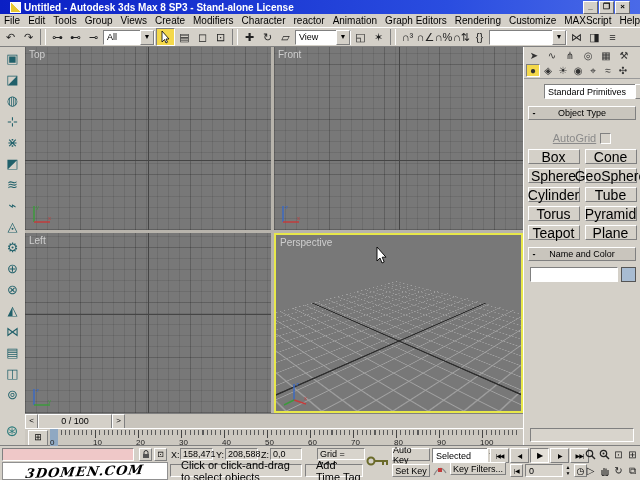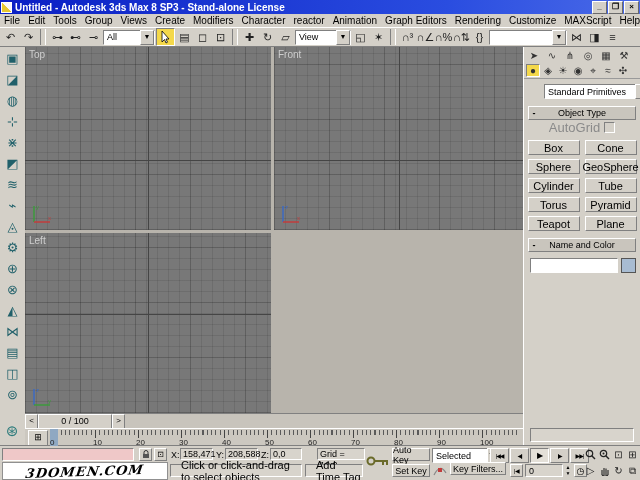--- a/index.html
+++ b/index.html
@@ -1,21 +1,21 @@
 <!DOCTYPE html>
 <html><head>
 <meta charset="utf-8">
 <style>
   html,body{margin:0;padding:0;}
   #app{position:relative;width:640px;height:480px;background:#d4d0c8;
        font-family:"Liberation Sans",sans-serif;font-size:10px;color:#000;overflow:hidden;}
   
   #titlebar{position:absolute;left:0;top:0;width:640px;height:14px;
     background:linear-gradient(90deg,#0a1fc4,#2a4de0 70%,#4a6ae8);
-    color:#fff;display:flex;align-items:center;padding:0 1px;box-sizing:border-box;}
+    color:#fff;display:flex;align-items:center;padding:0 10px;box-sizing:border-box;}
   #titlebar .ttl{font-weight:bold;font-size:10px;white-space:nowrap;margin-left:3px;}
   .appicon{width:11px;height:11px;background:
      linear-gradient(45deg,#e8c830 0 50%,#f8f8f8 50% 100%);border:1px solid #fff;box-sizing:border-box;}
   #winbtns{margin-left:auto;display:flex;gap:1px;}
   .winbtn{width:13px;height:11px;background:#d4d0c8;border:1px solid;
     border-color:#fff #6a6a6a #6a6a6a #fff;font-size:8px;line-height:9px;text-align:center;color:#000;font-weight:bold;}
   #menubar{position:absolute;left:0;top:14px;width:640px;height:13px;display:flex;align-items:center;}
   #menubar span{padding:0 4px;white-space:nowrap;font-size:10px;}
   
   #toolbar{position:absolute;left:0;top:27px;width:640px;height:20px;display:flex;align-items:center;
@@ -67,25 +67,25 @@
   #paneltabs{display:flex;padding:1px 2px;gap:2px;}
   #paneltabs span{width:16px;height:14px;display:flex;align-items:center;justify-content:center;font-size:10px;color:#333;}
   #panelcats{display:flex;padding:1px 2px;gap:1px;border-bottom:1px solid #9a9a9a;}
   #panelcats span{width:14px;height:13px;display:flex;align-items:center;justify-content:center;font-size:10px;color:#333;}
   #panelcats .sel{background:#f4d84a;border:1px solid;border-color:#808080 #fff #fff #808080;box-sizing:border-box;}
   #primdd{margin:5px 4px 0 20px;width:106px;}
   .rollout{margin:7px 4px 0 4px;height:12px;background:#c9c5bd;border:1px solid;
     border-color:#fff #808080 #808080 #fff;display:flex;align-items:center;font-size:9px;}
   .rollout .minus{width:10px;text-align:center;font-weight:bold;}
   .rollout .rtitle{flex:1;text-align:center;padding-right:10px;}
-  #autogrid{display:flex;align-items:center;justify-content:center;gap:4px;margin-top:0;color:#8a8a8a;font-size:13px;}
+  #autogrid{display:flex;align-items:center;justify-content:center;gap:4px;margin-top:12px;color:#8a8a8a;font-size:11px;text-decoration:underline;}
   #autogrid .chk{width:9px;height:9px;background:#d4d0c8;border:1px solid;border-color:#808080 #fff #fff #808080;}
   #objbtns{display:grid;grid-template-columns:52px 52px;gap:4px 5px;justify-content:center;margin-top:5px;}
   #objbtns span{height:13px;background:#d4d0c8;border:1px solid;border-color:#fff #808080 #808080 #fff;
-     font-size:11px;display:flex;align-items:center;justify-content:center;}
+     font-size:14px;display:flex;align-items:center;justify-content:center;}
   #namerow{display:flex;align-items:center;gap:3px;margin:6px 4px 0 6px;}
   #namefield{flex:1;height:13px;background:#fff;border:1px solid;border-color:#808080 #fff #fff #808080;}
   #colorswatch{width:13px;height:13px;background:#a8bcd2;border:1px solid #555;}
   
   #timerow{position:absolute;left:25px;top:413px;width:498px;height:15px;border-top:1px solid #808080;
      background:#c8c4bc;display:flex;align-items:center;}
   .nudge{width:11px;height:13px;background:#d4d0c8;border:1px solid;border-color:#fff #808080 #808080 #fff;
      font-size:8px;text-align:center;line-height:11px;}
   #sliderbtn{width:72px;height:13px;background:#d4d0c8;border:1px solid;border-color:#fff #808080 #808080 #fff;
      font-size:9px;text-align:center;line-height:12px;}
@@ -252,20 +252,34 @@
       <div class="axisv" style="left:50%;"></div>
       <div class="axish" style="top:45%;"></div>
       <span class="vplabel">Left</span>
       <svg class="tripod" width="26" height="26">
         <line x1="5" y1="21" x2="5" y2="5" stroke="#3c6ac2" stroke-width="1.5"></line>
         <line x1="5" y1="21" x2="21" y2="21" stroke="#3c9a3c" stroke-width="1.5"></line>
         <text x="19" y="19" font-size="6" fill="#3c9a3c">y</text>
         <text x="7" y="8" font-size="6" fill="#3c6ac2">z</text>
       </svg>
     </div>
+    <div class="vp" id="vp-persp">
+      <div class="floor"></div>
+      <span class="vplabel">Perspective</span>
+      <svg class="tripod" width="30" height="30">
+        <line x1="14" y1="22" x2="14" y2="6" stroke="#3c6ac2" stroke-width="1.5"></line>
+        <line x1="14" y1="22" x2="26" y2="26" stroke="#c23c3c" stroke-width="1.5"></line>
+        <line x1="14" y1="22" x2="4" y2="27" stroke="#3c9a3c" stroke-width="1.5"></line>
+        <text x="16" y="8" font-size="6" fill="#3c6ac2">z</text>
+        <text x="24" y="22" font-size="6" fill="#c23c3c">x</text>
+      </svg>
+      <svg id="cursor" width="11" height="17">
+        <path d="M1,0 L1,14 L4,11 L6,16 L8.2,15 L6.2,10.2 L10,10.2 Z" fill="#fff" stroke="#000" stroke-width="0.9"></path>
+      </svg>
+    </div>
   </div>
 
   <div id="cmdpanel">
     <div id="paneltabs">
       <span>➤</span>
       <span>∿</span>
       <span>⋔</span>
       <span>◎</span>
       <span>▦</span>
       <span>⚒</span>

